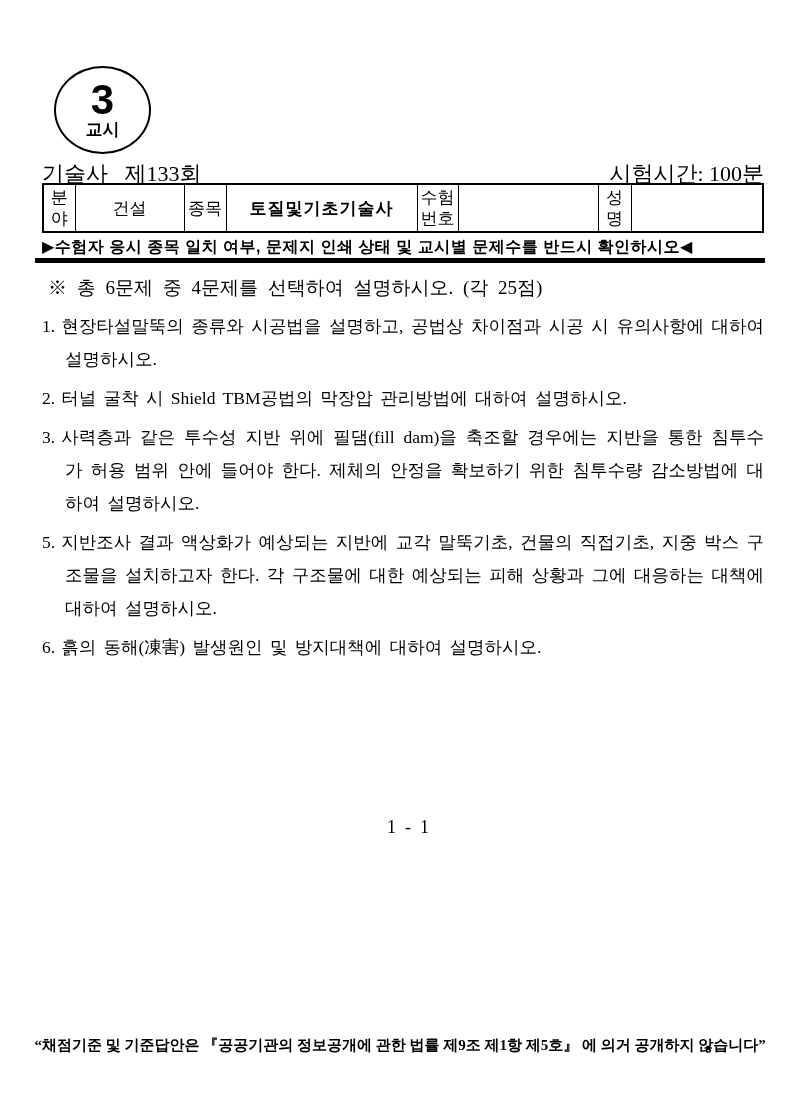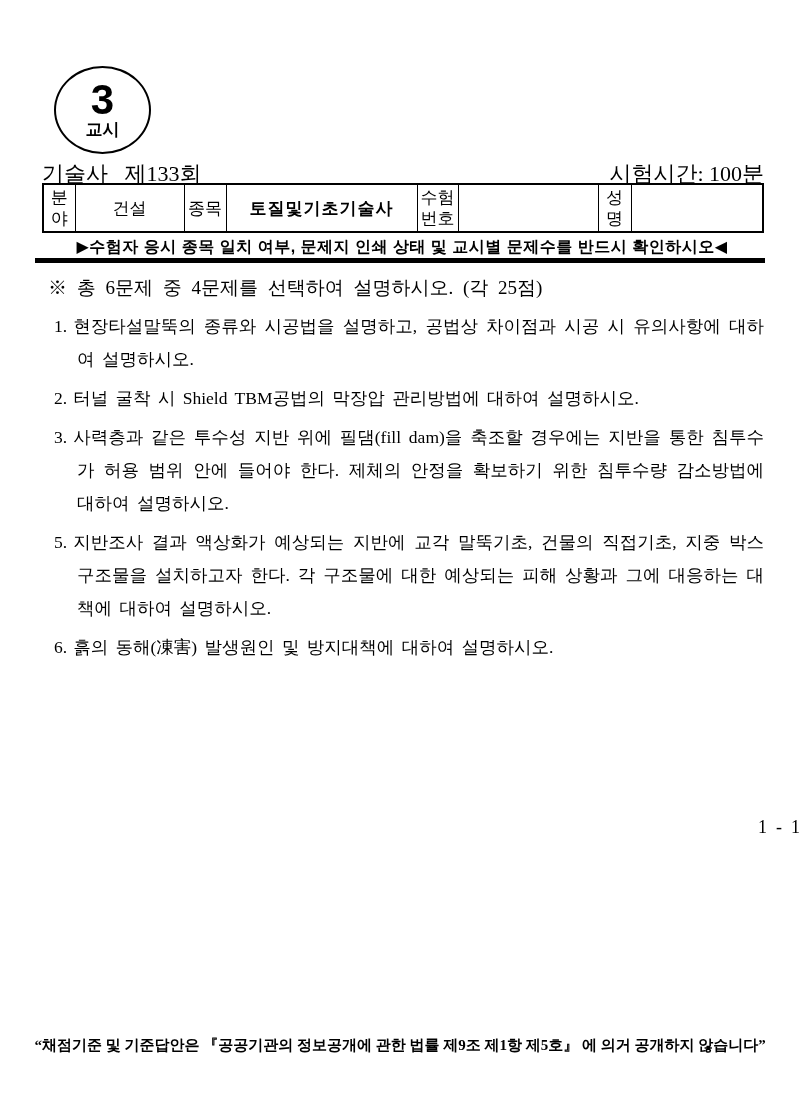--- a/index.html
+++ b/index.html
@@ -95,21 +95,21 @@
     letter-spacing: 1px;
     white-space: nowrap;
   }
 
   
   .notice {
     position: absolute;
     top: 237px;
     left: 42px;
     width: 720px;
-    text-align: center;
+    text-align: left;
     font-family: "Liberation Sans", "DejaVu Sans", sans-serif;
     font-weight: bold;
     font-size: 16px;
     letter-spacing: 0.5px;
     white-space: nowrap;
   }
   .thick-rule {
     position: absolute;
     top: 258px;
     left: 35px;
@@ -138,31 +138,30 @@
     width: 722px;
   }
   .question {
     font-size: 17.5px;
     line-height: 33px;
     text-align: justify;
     word-spacing: 3px;
     padding-left: 23px;
     text-indent: -23px;
     margin-bottom: 6px;
-    margin-left: 12px;
   }
   .question .qno { padding-right: 6px; }
 
   
   .page-number {
     position: absolute;
     top: 817px;
     left: 0;
     width: 100%;
-    text-align: right;
+    text-align: center;
     font-size: 18px;
     white-space: pre;
     padding-left: 16px;
   }
 
   
   .footer {
     position: absolute;
     top: 1036px;
     left: 20px;

